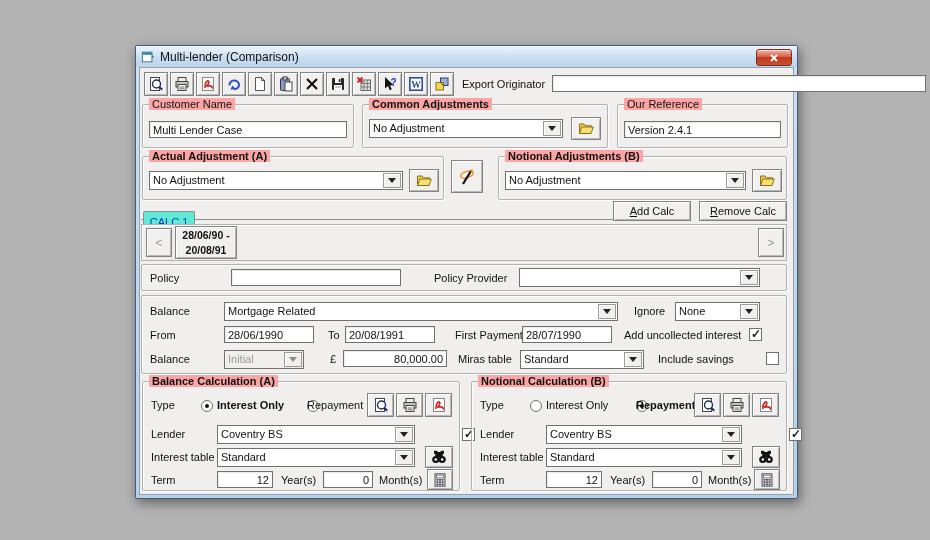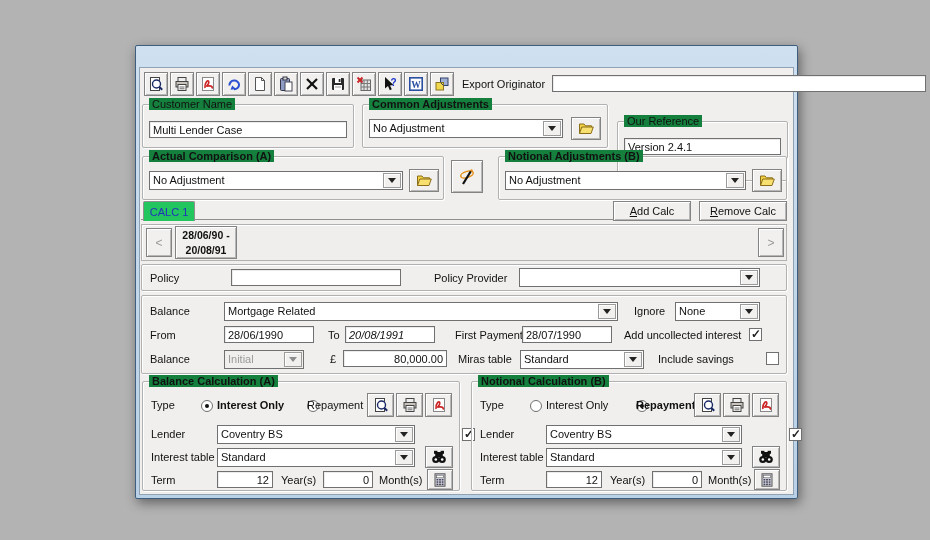--- a/index.html
+++ b/index.html
@@ -24,42 +24,42 @@
   .bold{font-weight:bold;}
   .field{font-family:"Liberation Sans",sans-serif;font-size:11px;color:#111;background:#fff;
     border:1px solid #707070;border-radius:0;padding:0 3px;height:17px;box-sizing:border-box;
     box-shadow:inset 1px 1px 0 rgba(0,0,0,.08);}
   .field.num{text-align:right;}
   .btn{background:#f1f0ee;border:1px solid #838383;box-shadow:inset 1px 1px 0 #fff,inset -1px -1px 0 #b7b7b7;
     display:flex;align-items:center;justify-content:center;font-size:11px;color:#111;cursor:pointer;box-sizing:border-box;}
   .btn-text::first-letter{text-decoration:underline;}
   .gbox{border:1px solid #b1b1b1;border-radius:2px;box-shadow:inset 1px 1px 0 #fff,1px 1px 0 #fff;box-sizing:border-box;}
   .gbox>*{position:absolute;}
-  .gcap{top:-7px;left:6px;background:#15803d;padding:0 3px;font-size:11px;color:#111;white-space:nowrap;}
+  .gcap{top:-7px;left:6px;background:#fca5a5;padding:0 3px;font-size:11px;color:#111;white-space:nowrap;}
 
   .combo{background:#fff;border:1px solid #707070;box-sizing:border-box;height:19px;cursor:pointer;}
   .combo .combo-txt{position:absolute;left:3px;right:19px;top:2px;font-size:11px;color:#111;white-space:nowrap;overflow:hidden;}
   .combo .combo-arrow{position:absolute;right:1px;top:1px;bottom:1px;width:16px;background:#f1f0ee;
     border:1px solid #9a9a9a;box-shadow:inset 1px 1px 0 #fff;display:flex;align-items:center;justify-content:center;}
   .tri{width:0;height:0;border:4px solid transparent;border-top:5px solid #222;margin-top:4px;}
   .combo.disabled{background:#f0efee;}
   .combo.disabled .combo-txt{color:#9a9a9a;}
   .combo.disabled .tri{border-top-color:#8d8d8d;}
 
   .checkbox{width:13px;height:13px;background:#fff;border:1px solid #707070;box-sizing:border-box;position:relative;cursor:pointer;display:inline-block;}
   .checkbox.checked::after{content:"\2713";position:absolute;left:1px;top:-2px;font-size:12px;font-weight:bold;color:#222;}
   .radio{width:12px;height:12px;background:#fff;border:1px solid #707070;border-radius:50%;box-sizing:border-box;position:relative;cursor:pointer;display:inline-block;}
   .radio.checked::after{content:"";position:absolute;left:3px;top:3px;width:4px;height:4px;border-radius:50%;background:#111;}
 
   .tb-btn{top:4px;width:24px;height:24px;}
   .ic{width:16px;height:16px;}
   .ic20{width:20px;height:20px;}
   .tabline{border-top:1px solid #8f8f8f;height:0;}
-  .tab{background:#22c55e;border:1px solid #8f8f8f;border-bottom:none;border-radius:2px 2px 0 0;
-    display:flex;align-items:center;justify-content:center;font-size:11px;color:#2233bb;cursor:pointer;}
+  .tab{background:#5eead4;border:1px solid #8f8f8f;border-bottom:none;border-radius:2px 2px 0 0;
+    display:flex;align-items:center;justify-content:center;font-size:11px;color:#2233bb;cursor:pointer;margin-top:10px;}
   .strip{background:#efeeed;border:1px solid #b1b1b1;box-shadow:inset 1px 1px 0 #fff;box-sizing:border-box;}
   .strip>*{position:absolute;}
   .nav-btn{color:#9a9a9a;font-size:12px;}
   .date-btn{font-size:10.5px;font-weight:bold;line-height:1.35;text-align:center;flex-direction:column;}
   .defs-holder{position:absolute;width:0;height:0;overflow:hidden;}
 </style>
 </head>
 <body>
 
 <div class="stage">
@@ -167,20 +167,31 @@
       <path d="M12.5 5.5 l2.5 2 -2.5 2 z" fill="#2a8a6a"></path>
     </symbol>
     <symbol id="i-close-x" viewBox="0 0 10 10">
       <line x1="2" y1="2" x2="8" y2="8" stroke="#fff" stroke-width="1.8"></line>
       <line x1="8" y1="2" x2="2" y2="8" stroke="#fff" stroke-width="1.8"></line>
     </symbol>
   </defs>
 </svg>
 
 <div class="window">
+  <div class="titlebar">
+    <svg class="ic" style="width:14px;height:14px">
+          <use href="#i-winlogo"></use>
+        </svg>
+    <span class="title-text">Multi-lender (Comparison)</span>
+    <div class="close-btn">
+      <svg style="width:10px;height:10px">
+            <use href="#i-close-x"></use>
+          </svg>
+    </div>
+  </div>
 
   <div class="client">
 
     <div class="btn tb-btn" style="left:4px">
           <svg class="ic">
             <use href="#i-preview"></use>
           </svg>
         </div>
     <div class="btn tb-btn" style="left:30px">
           <svg class="ic">
@@ -254,27 +265,27 @@
               <i class="tri"></i>
             </div>
       </div>
       <div class="btn" style="left:208px;top:12px;width:30px;height:23px">
         <svg class="ic">
               <use href="#i-folder"></use>
             </svg>
       </div>
     </div>
 
-    <div class="gbox" style="left:477px;top:53px;width:171px;height:60px">
+    <div class="gbox" style="left:477px;top:36px;width:171px;height:44px">
       <span class="gcap">Our Reference</span>
       <input class="field" style="left: 6px; top: 16px; width: 157px;" value="Version 2.4.1">
     </div>
 
     <div class="gbox" style="left:2px;top:88px;width:302px;height:44px">
-      <span class="gcap bold">Actual Comparison (A)</span>
+      <span class="gcap bold">Actual Adjustment (A)</span>
       <div class="combo" style="left:6px;top:14px;width:254px">
         <div class="combo-txt">No Adjustment</div>
         <div class="combo-arrow">
               <i class="tri"></i>
             </div>
       </div>
       <div class="btn" style="left:266px;top:12px;width:30px;height:23px">
         <svg class="ic">
               <use href="#i-folder"></use>
             </svg>
@@ -351,21 +362,21 @@
       <div class="combo" style="left:533px;top:6px;width:85px">
         <div class="combo-txt">None</div>
         <div class="combo-arrow">
               <i class="tri"></i>
             </div>
       </div>
       
       <div class="lbl" style="left:8px;top:33px">From</div>
       <input class="field" style="left: 82px; top: 30px; width: 90px;" value="28/06/1990">
       <div class="lbl" style="left:186px;top:33px">To</div>
-      <input class="field" style="left: 203px; top: 30px; width: 90px; font-style: italic;" value="20/08/1991">
+      <input class="field" style="left: 203px; top: 30px; width: 90px;" value="20/08/1991">
       <div class="lbl" style="left:313px;top:33px">First Payment</div>
       <input class="field" style="left: 380px; top: 30px; width: 90px;" value="28/07/1990">
       <div class="lbl" style="left:482px;top:33px">Add uncollected interest</div>
       <span class="checkbox checked" style="left:607px;top:31px"></span>
       
       <div class="lbl" style="left:8px;top:57px">Balance</div>
       <div class="combo disabled" style="left:82px;top:54px;width:80px">
         <div class="combo-txt">Initial</div>
         <div class="combo-arrow">
               <i class="tri"></i>

